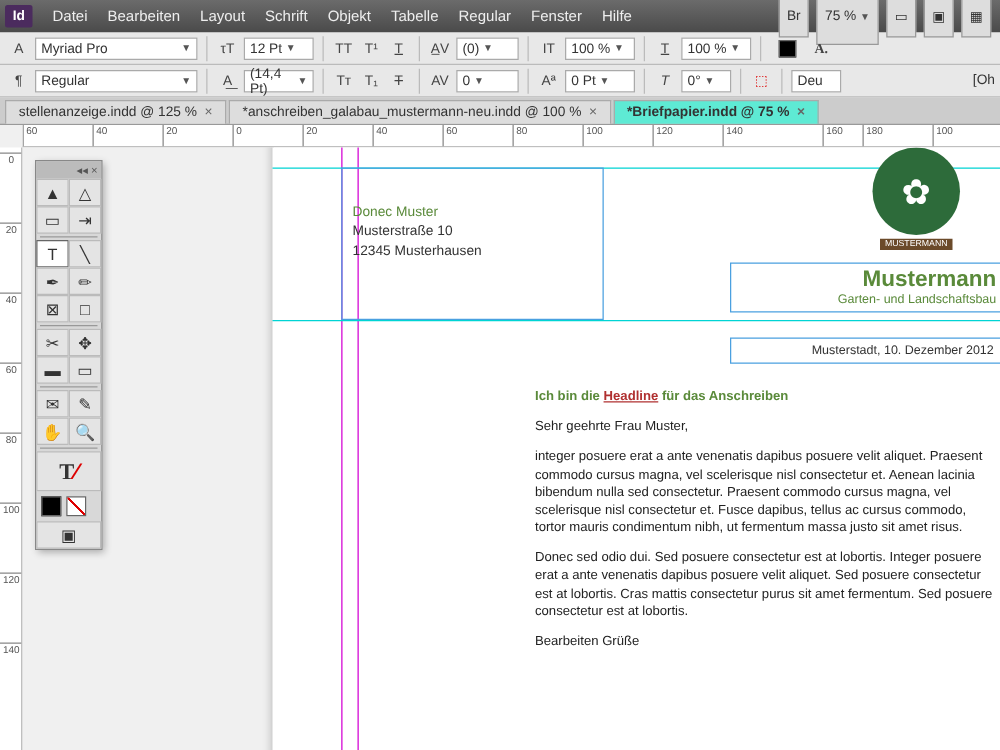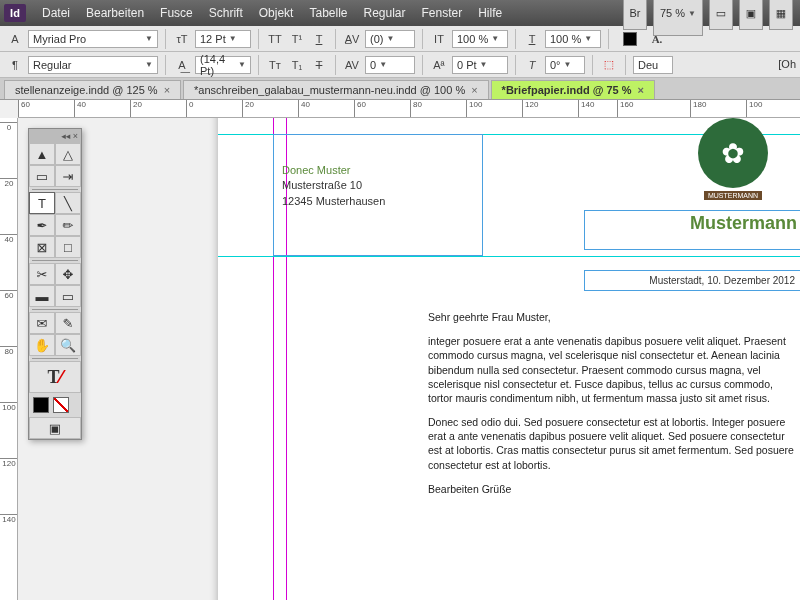--- a/index.html
+++ b/index.html
@@ -10,21 +10,21 @@
 .menubar .spacer { flex:1; }
 .menubar .zoom-box, .menubar .right-btn { background:#ddd; color:#333; border:1px solid #999; padding:16px 6px; margin:0 3px; font-size:11px; display:flex; align-items:center; }
 .menubar .right-btn { width:24px; height:18px; justify-content:center; }
 .control-row { height:26px; background:#e8e8e8; border-bottom:1px solid #bbb; display:flex; align-items:center; padding:0 6px; gap:4px; }
 .ctrl-icon { width:18px; height:18px; display:flex; align-items:center; justify-content:center; font-size:11px; color:#444; }
 .ctrl-input { height:18px; border:1px solid #aaa; background:#fff; font-size:11px; padding:4px 4px; display:flex; align-items:center; }
 .dropdown-arrow { font-size:8px; margin-left:3px; color:#555; }
 .sep { width:1px; height:20px; background:#bbb; margin:0 3px; }
 .tabbar { height:22px; background:#ccc; display:flex; align-items:flex-end; padding-left:4px; border-bottom:1px solid #999; }
 .tab { padding:3px 10px; font-size:11px; background:#ddd; border:1px solid #aaa; border-bottom:none; margin-right:2px; display:flex; align-items:center; gap:6px; cursor:pointer; }
-.tab.active { background:#bef264; font-weight:bold; }
+.tab.active { background:#5eead4; font-weight:bold; }
 .tab .close { font-size:11px; color:#666; }
 .ruler-h { height:18px; background:#fff; border-bottom:1px solid #aaa; position:relative; margin-left:18px; overflow:hidden; font-size:8px; color:#555; }
 .ruler-h .tick { position:absolute; top:0; height:18px; border-left:1px solid #888; padding-left:2px; }
 .workspace { position:relative; height:482px; background:#f0f0f0; display:flex; }
 .ruler-v { width:18px; background:#fff; border-right:1px solid #aaa; position:relative; overflow:hidden; font-size:8px; color:#555; }
 .ruler-v .tick { position:absolute; left:0; width:18px; border-top:1px solid #888; text-align:center; }
 .canvas { flex:1; position:relative; background:#f0f0f0; overflow:hidden; }
 .page { position:absolute; left:200px; top:-20px; width:600px; height:700px; background:#fff; box-shadow:0 2px 8px rgba(0,0,0,.3); }
 .guide-v { position:absolute; top:0; bottom:0; width:1px; background:#d400d4; }
 .guide-h { position:absolute; left:0; right:0; height:1px; background:#00d4d4; }
@@ -61,21 +61,21 @@
 .fs-box { width:14px; height:14px; background:#000; border:1px solid #666; }
 .label-oh { position:absolute; right:2px; top:56px; font-size:11px; color:#333; background:#e8e8e8; padding:2px; }
 </style>
 </head>
 <body>
 
 <div class="menubar">
   <div class="id-logo">Id</div>
   <div class="menu-item">Datei</div>
   <div class="menu-item">Bearbeiten</div>
-  <div class="menu-item">Fusce</div>
+  <div class="menu-item">Layout</div>
   <div class="menu-item">Schrift</div>
   <div class="menu-item">Objekt</div>
   <div class="menu-item">Tabelle</div>
   <div class="menu-item">Regular</div>
   <div class="menu-item">Fenster</div>
   <div class="menu-item">Hilfe</div>
   <div class="spacer"></div>
   <div class="right-btn">Br</div>
   <div class="zoom-box">
       <span>75 %</span>
@@ -195,21 +195,21 @@
   <div class="tick" style="left:56px">40</div>
   <div class="tick" style="left:112px">20</div>
   <div class="tick" style="left:168px">0</div>
   <div class="tick" style="left:224px">20</div>
   <div class="tick" style="left:280px">40</div>
   <div class="tick" style="left:336px">60</div>
   <div class="tick" style="left:392px">80</div>
   <div class="tick" style="left:448px">100</div>
   <div class="tick" style="left:504px">120</div>
   <div class="tick" style="left:560px">140</div>
-  <div class="tick" style="left:599px">160</div>
+  <div class="tick" style="left:640px">160</div>
   <div class="tick" style="left:672px">180</div>
   <div class="tick" style="left:728px">100</div>
 </div>
 
 <div class="workspace">
   <div class="ruler-v">
     <div class="tick" style="top:4px">0</div>
     <div class="tick" style="top:60px">20</div>
     <div class="tick" style="top:116px">40</div>
     <div class="tick" style="top:172px">60</div>
@@ -237,27 +237,31 @@
 
       <div class="logo-frame" style="right:40px;top:20px;width:90px">
         <div class="logo-circle">
             <span class="logo-tree">✿</span>
           </div>
         <div class="logo-banner">MUSTERMANN</div>
       </div>
 
       <div class="company text-frame" style="right:14px;top:112px;width:220px;height:40px;border-color:#4aa0e0;padding:2px 6px">
         <div class="cname">Mustermann</div>
+        <div class="csub">Garten- und Landschaftsbau</div>
       </div>
 
       <div class="date-frame" style="right:14px;top:172px;width:220px">
         <span>Musterstadt, 10. Dezember 2012</span>
       </div>
 
       <div class="body-frame" style="left:210px;top:212px;width:368px">
+        <p class="headline">
+          <span>Ich bin die </span><span class="u">Headline</span><span> für das Anschreiben</span>
+        </p>
         <p>Sehr geehrte Frau Muster,</p>
         <p>integer posuere erat a ante venenatis dapibus posuere velit aliquet. Praesent commodo cursus magna, vel scelerisque nisl consectetur et. Aenean lacinia bibendum nulla sed consectetur. Praesent commodo cursus magna, vel scelerisque nisl consectetur et. Fusce dapibus, tellus ac cursus commodo, tortor mauris condimentum nibh, ut fermentum massa justo sit amet risus.</p>
         <p>Donec sed odio dui. Sed posuere consectetur est at lobortis. Integer posuere erat a ante venenatis dapibus posuere velit aliquet. Sed posuere consectetur est at lobortis.  Cras mattis consectetur purus sit amet fermentum. Sed posuere consectetur est at lobortis.</p>
         <p>Bearbeiten Grüße</p>
       </div>
     </div>
   </div>
 
   <div class="tools">
     <div class="tools-header">◂◂ ×</div>

